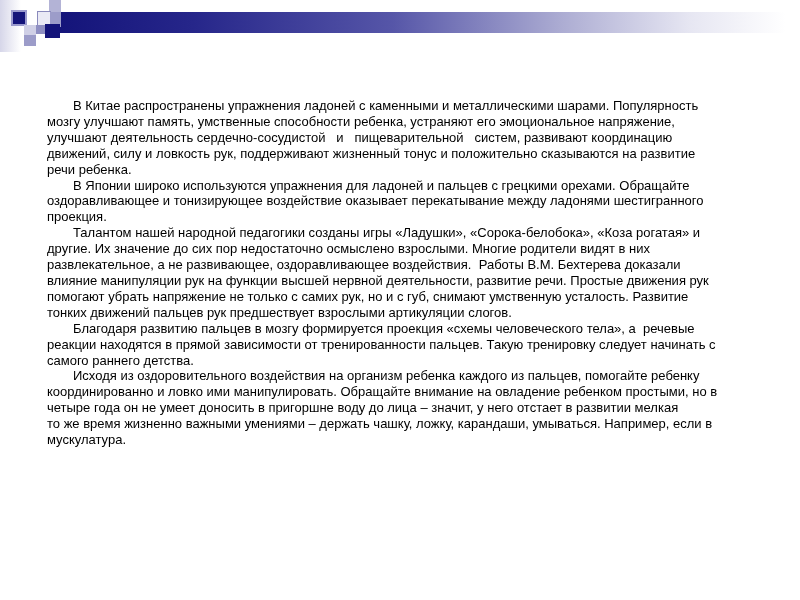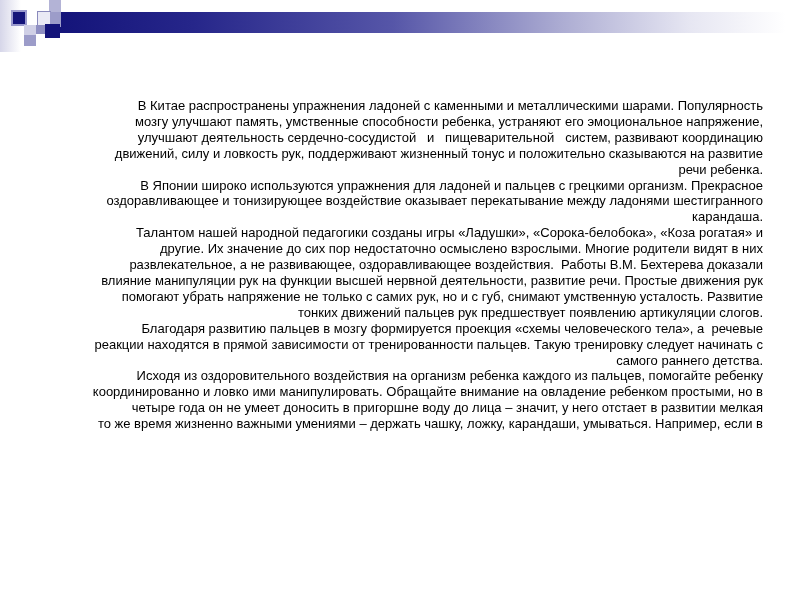--- a/index.html
+++ b/index.html
@@ -28,21 +28,21 @@
   .sq-dark       {left:11px; top:10px; width:12px; height:12px; background:var(--navy); border:2px solid var(--borderBlue);}
   .sq-outline    {left:37px; top:11px; width:12px; height:13px; background:var(--lavPale); border:1px solid var(--borderThin);}
   .sq-med-1      {left:50px; top:12px; width:11px; height:15px; background:var(--lavMed);}
   .sq-light-2    {left:24px; top:25px; width:12px; height:10px; background:var(--lavRow);}
   .sq-med-2      {left:36px; top:25px; width:9px;  height:9px;  background:var(--lavDeep);}
   .sq-dark-2     {left:45px; top:24px; width:15px; height:14px; background:var(--navy);}
   .sq-med-3      {left:24px; top:35px; width:12px; height:11px; background:var(--lavMed);}
   
   .text-block{
     position:absolute; left:47px; top:98px; width:716px;
-    font-size:13px; line-height:15.9px; color:var(--text);text-align:right;
+    font-size:13px; line-height:15.9px; color:var(--text);
   }
   .line{white-space:pre;}
   .line.first{padding-left:26px;}
 </style>
 </head>
 <body>
 
 <div class="slide">
   <div class="corner-strip"></div>
   <div class="title-bar"></div>
@@ -57,37 +57,38 @@
 
   <div class="text-block">
       <div>
         <div class="line first">В Китае распространены упражнения ладоней с каменными и металлическими шарами. Популярность</div>
         <div class="line">мозгу улучшают память, умственные способности ребенка, устраняют его эмоциональное напряжение,</div>
         <div class="line">улучшают деятельность сердечно-сосудистой   и   пищеварительной   систем, развивают координацию</div>
         <div class="line">движений, силу и ловкость рук, поддерживают жизненный тонус и положительно сказываются на развитие</div>
         <div class="line">речи ребенка.</div>
       </div>
       <div>
-        <div class="line first">В Японии широко используются упражнения для ладоней и пальцев с грецкими организм. Прекрасное</div>
+        <div class="line first">В Японии широко используются упражнения для ладоней и пальцев с грецкими орехами. Обращайте</div>
         <div class="line">оздоравливающее и тонизирующее воздействие оказывает перекатывание между ладонями шестигранного</div>
-        <div class="line">карандаша.</div>
+        <div class="line">проекция.</div>
       </div>
       <div>
         <div class="line first">Талантом нашей народной педагогики созданы игры «Ладушки», «Сорока-белобока», «Коза рогатая» и</div>
         <div class="line">другие. Их значение до сих пор недостаточно осмыслено взрослыми. Многие родители видят в них</div>
         <div class="line">развлекательное, а не развивающее, оздоравливающее воздействия.  Работы В.М. Бехтерева доказали</div>
         <div class="line">влияние манипуляции рук на функции высшей нервной деятельности, развитие речи. Простые движения рук</div>
         <div class="line">помогают убрать напряжение не только с самих рук, но и с губ, снимают умственную усталость. Развитие</div>
-        <div class="line">тонких движений пальцев рук предшествует появлению артикуляции слогов.</div>
+        <div class="line">тонких движений пальцев рук предшествует взрослыми артикуляции слогов.</div>
       </div>
       <div>
         <div class="line first">Благодаря развитию пальцев в мозгу формируется проекция «схемы человеческого тела», а  речевые</div>
         <div class="line">реакции находятся в прямой зависимости от тренированности пальцев. Такую тренировку следует начинать с</div>
         <div class="line">самого раннего детства.</div>
       </div>
       <div>
         <div class="line first">Исходя из оздоровительного воздействия на организм ребенка каждого из пальцев, помогайте ребенку</div>
         <div class="line">координированно и ловко ими манипулировать. Обращайте внимание на овладение ребенком простыми, но в</div>
         <div class="line">четыре года он не умеет доносить в пригоршне воду до лица – значит, у него отстает в развитии мелкая</div>
         <div class="line">то же время жизненно важными умениями – держать чашку, ложку, карандаши, умываться. Например, если в</div>
+        <div class="line">мускулатура.</div>
       </div>
     </div>
 </div>
 
 </body></html>

